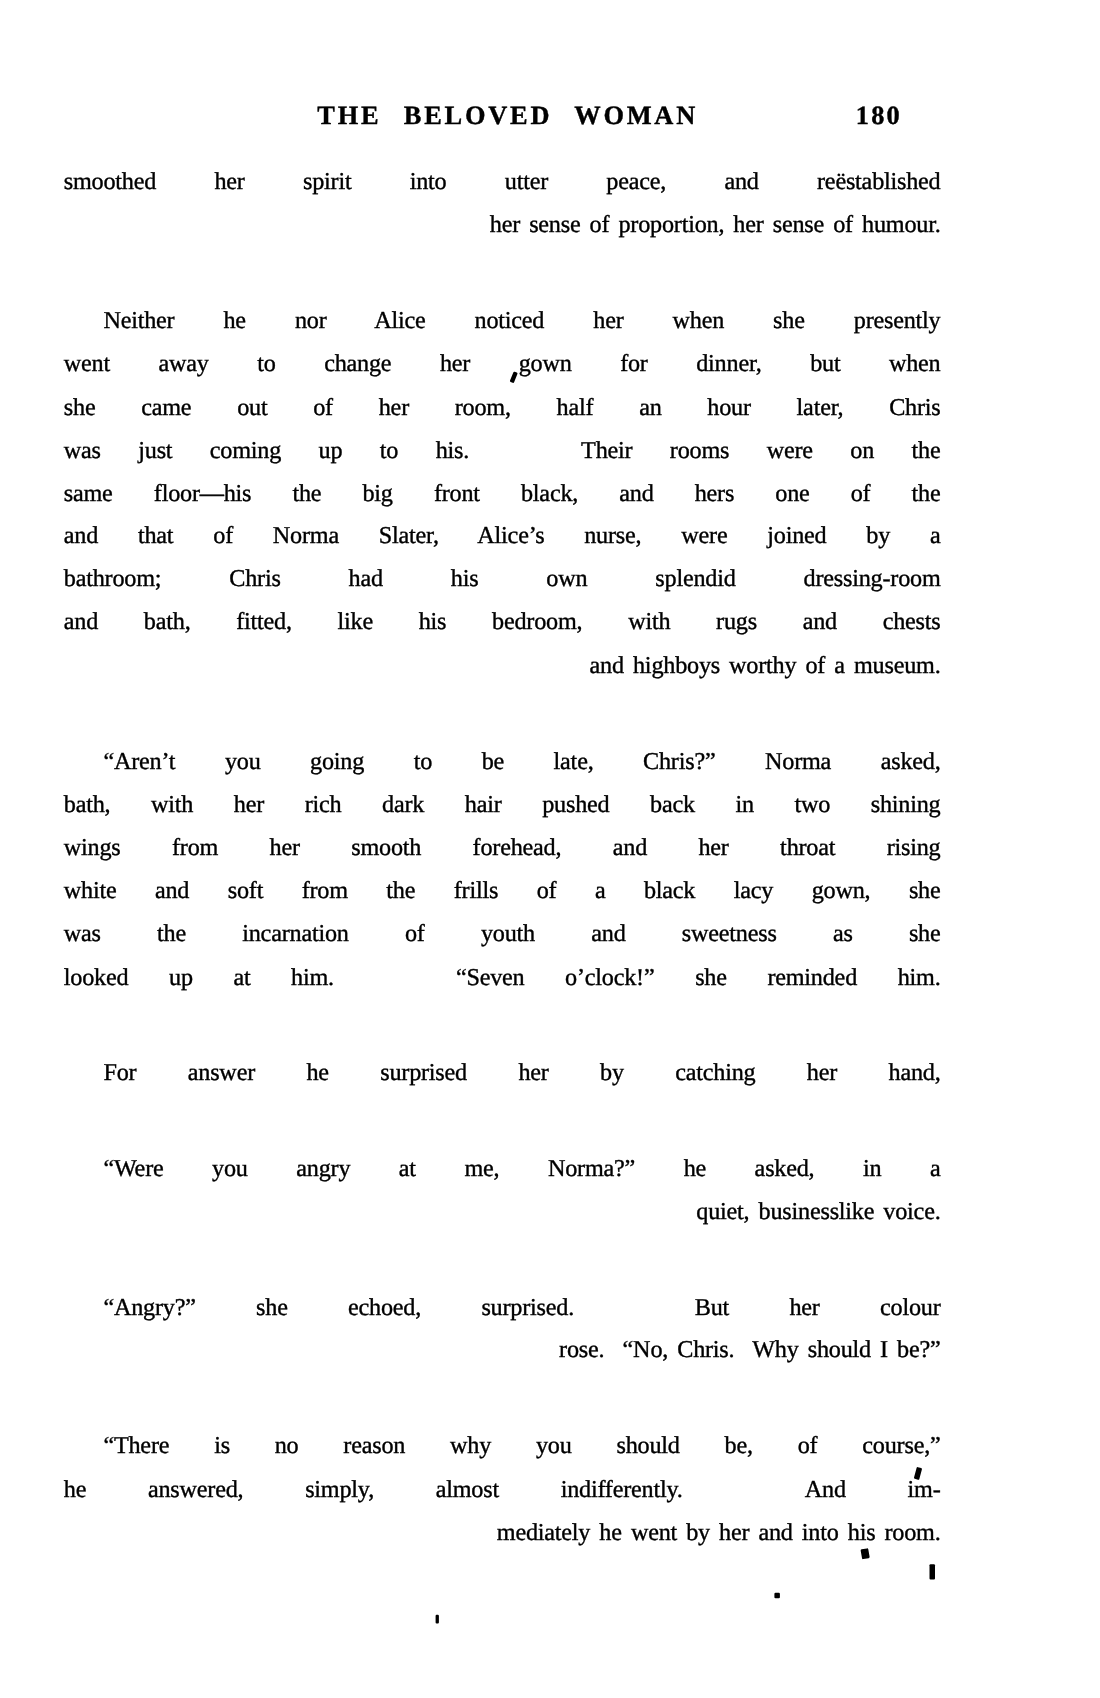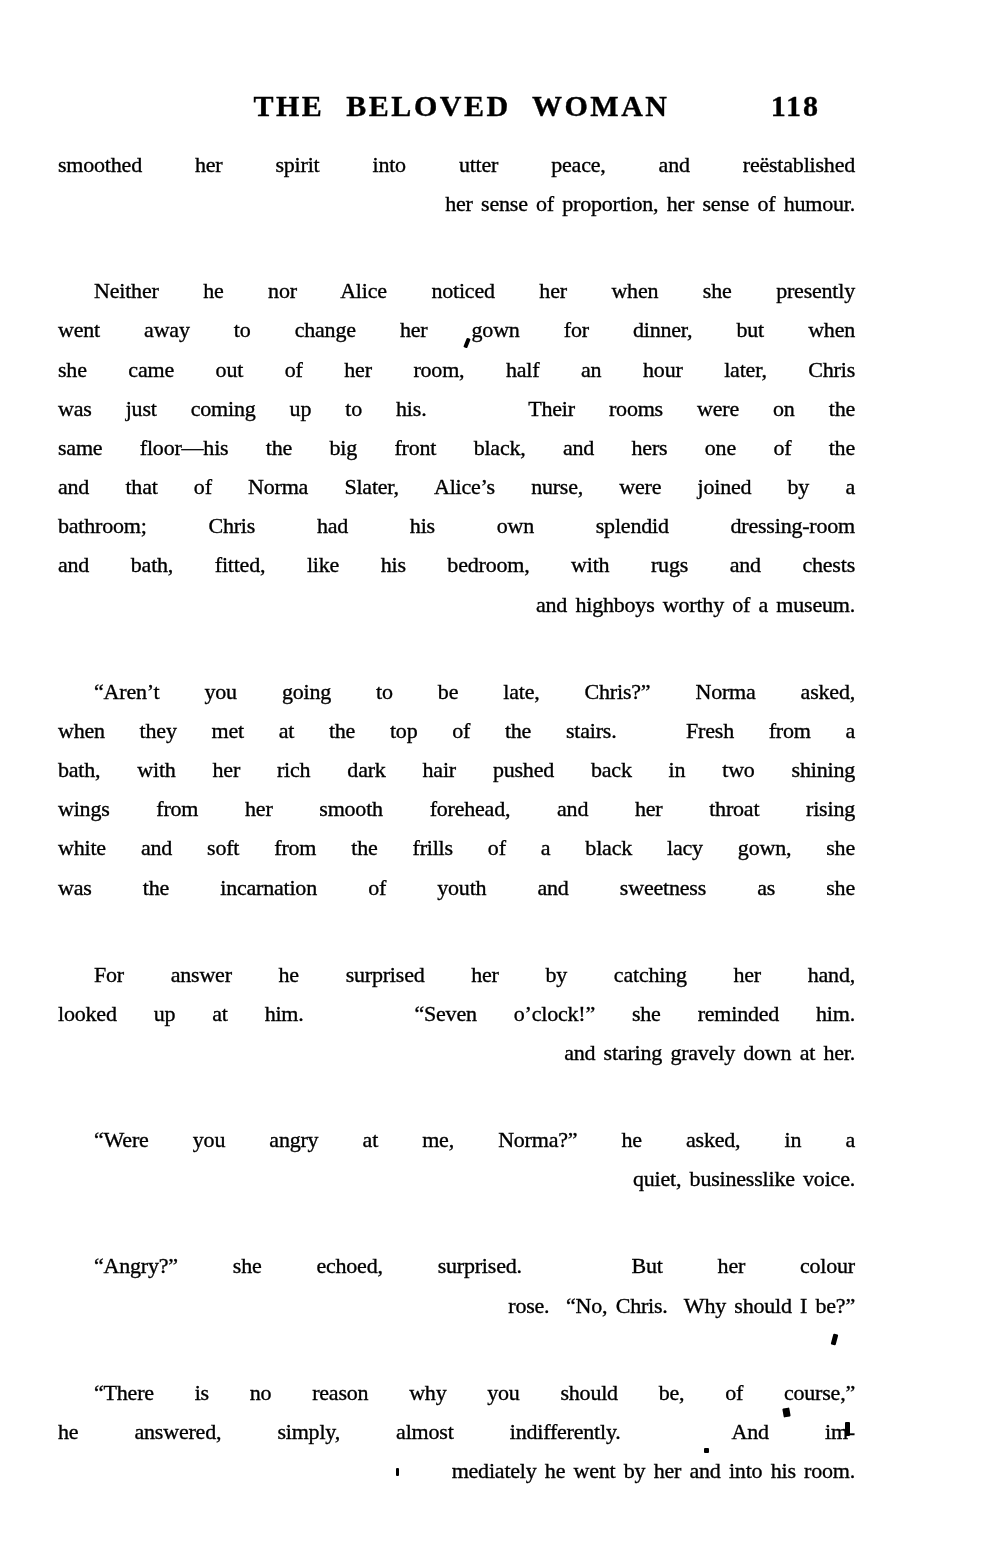--- a/index.html
+++ b/index.html
@@ -16,21 +16,21 @@
     font-family: "Liberation Serif", "DejaVu Serif", serif;
     -webkit-text-stroke: 0.35px #000000;
     overflow: hidden;
   }
   .running-head {
     position: absolute;
     top: 89px;
     left: 58px;
     width: 797px;
     height: 40px;
-    font-size: 30px;
+    font-size: 24px;
     line-height: 34px;
     font-weight: bold;
   }
   .running-title {
     position: absolute;
     left: calc(50% + 5px);
     transform: translateX(-50%);
     letter-spacing: 2.5px;
     word-spacing: 12px;
     white-space: nowrap;
@@ -68,44 +68,42 @@
     border-radius: 1px;
   }
 </style>
 </head>
 <body>
 
 <div class="page">
 
   <header class="running-head">
     <span class="running-title">THE BELOVED WOMAN</span>
-    <span class="page-number">118</span>
+    <span class="page-number">180</span>
   </header>
 
   <main class="text-block">
       <div class="line just">smoothed her spirit into utter peace, and reëstablished</div>
       <div class="line">her sense of proportion, her sense of humour.</div>
       <div class="line just indent">Neither he nor Alice noticed her when she presently</div>
       <div class="line just">went away to change her gown for dinner, but when</div>
       <div class="line just">she came out of her room, half an hour later, Chris</div>
       <div class="line just">was just coming up to his.   Their rooms were on the</div>
       <div class="line just">same floor—his the big front black, and hers one of the</div>
       <div class="line just">and that of Norma Slater, Alice’s nurse, were joined by a</div>
       <div class="line just">bathroom; Chris had his own splendid dressing-room</div>
       <div class="line just">and bath, fitted, like his bedroom, with rugs and chests</div>
       <div class="line">and highboys worthy of a museum.</div>
       <div class="line just indent">“Aren’t you going to be late, Chris?” Norma asked,</div>
-      <div class="line just">when they met at the top of the stairs.  Fresh from a</div>
       <div class="line just">bath, with her rich dark hair pushed back in two shining</div>
       <div class="line just">wings from her smooth forehead, and her throat rising</div>
       <div class="line just">white and soft from the frills of a black lacy gown, she</div>
       <div class="line just">was the incarnation of youth and sweetness as she</div>
+      <div class="line just">looked up at him.   “Seven o’clock!” she reminded him.</div>
       <div class="line just indent">For answer he surprised her by catching her hand,</div>
-      <div class="line just">looked up at him.   “Seven o’clock!” she reminded him.</div>
-      <div class="line">and staring gravely down at her.</div>
       <div class="line just indent">“Were you angry at me, Norma?” he asked, in a</div>
       <div class="line">quiet, businesslike voice.</div>
       <div class="line just indent">“Angry?” she echoed, surprised.  But her colour</div>
       <div class="line">rose.  “No, Chris.  Why should I be?”</div>
       <div class="line just indent">“There is no reason why you should be, of course,”</div>
       <div class="line just">he answered, simply, almost indifferently.  And im-</div>
       <div class="line">mediately he went by her and into his room.</div>
     </main>
 
   <div>

